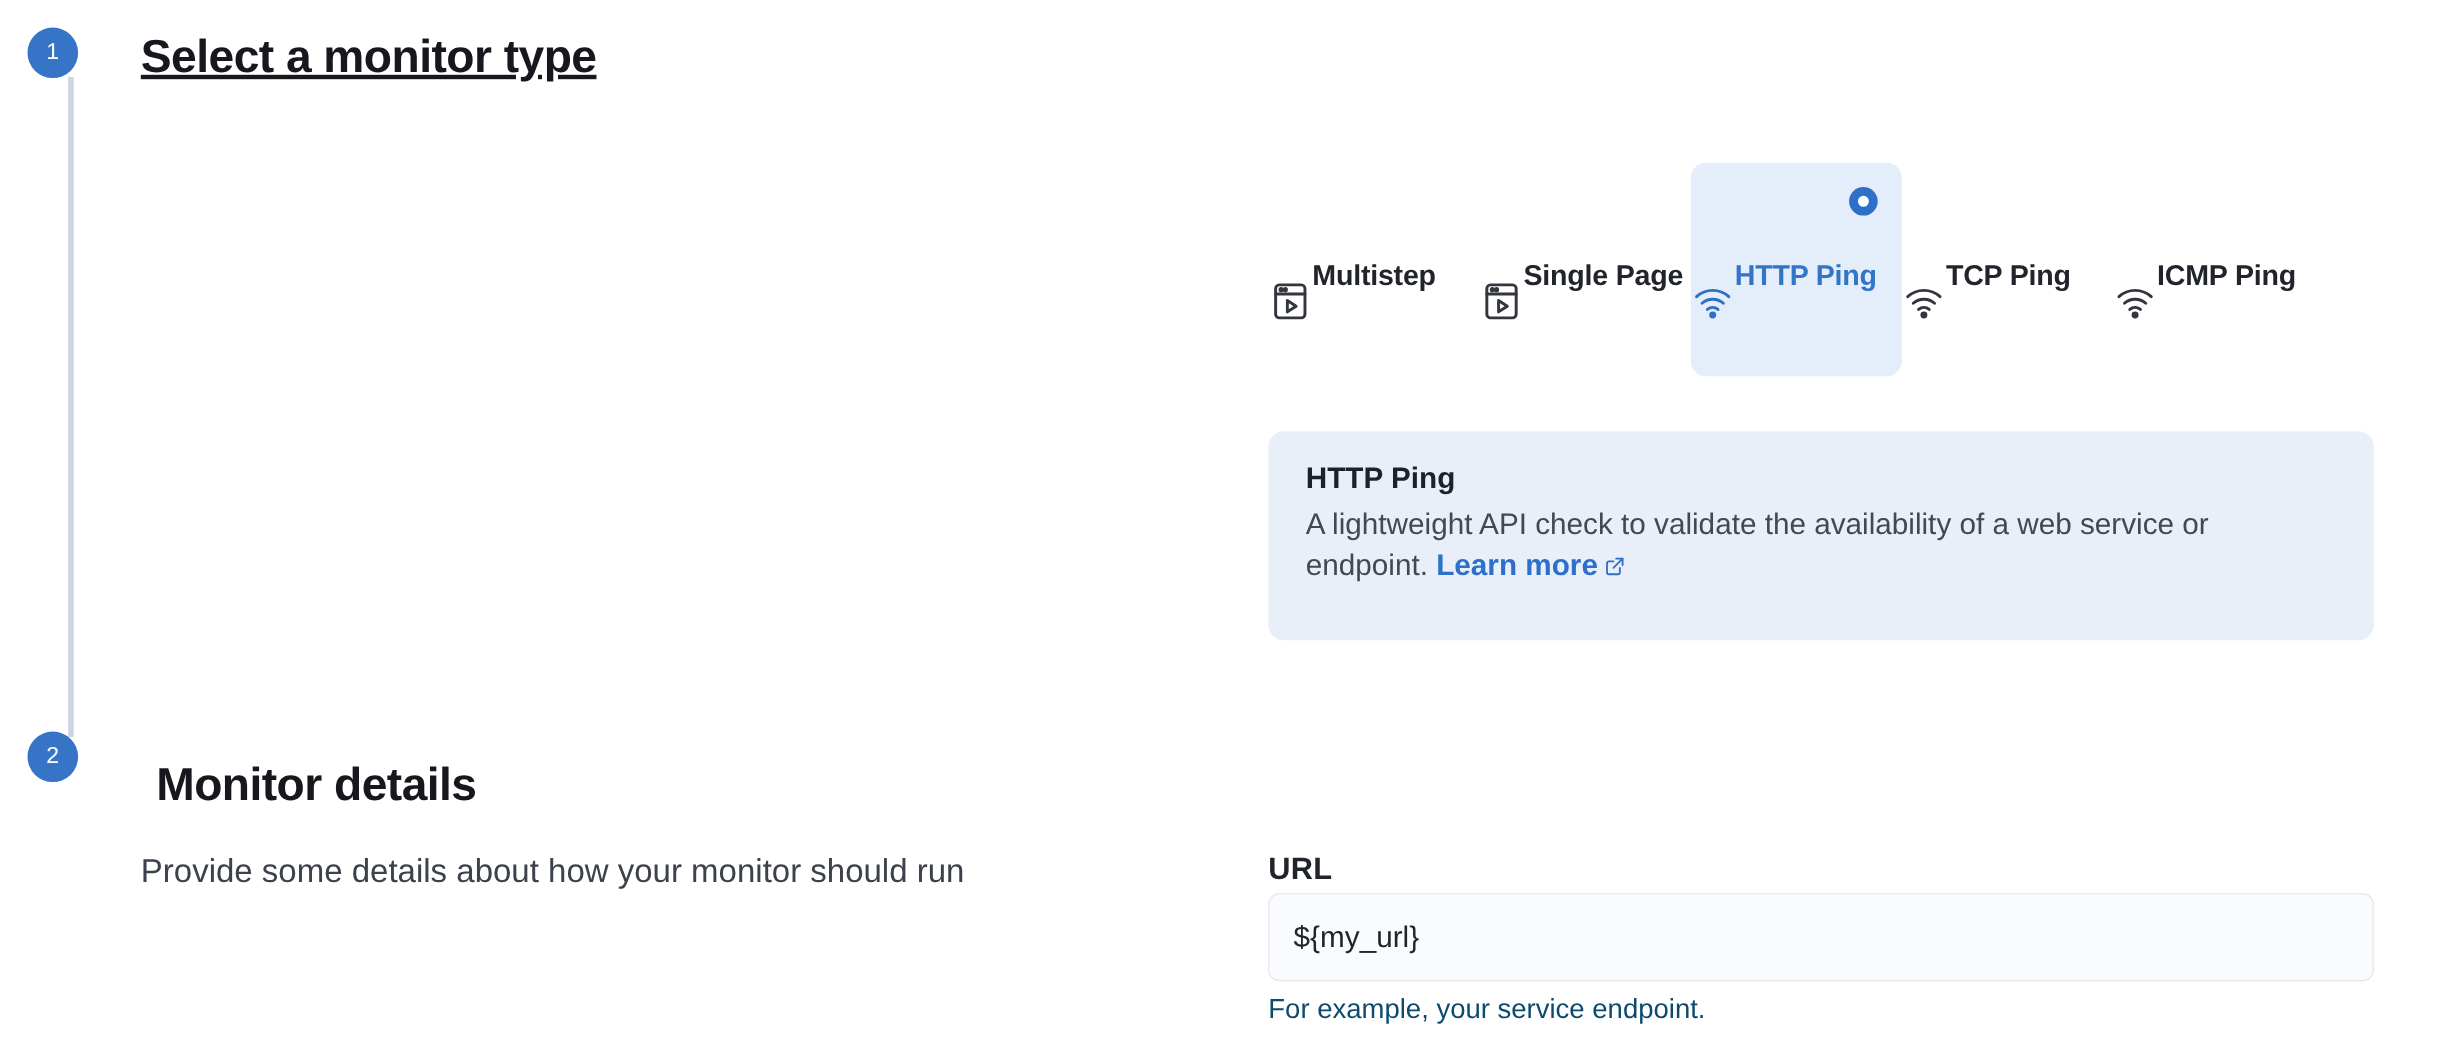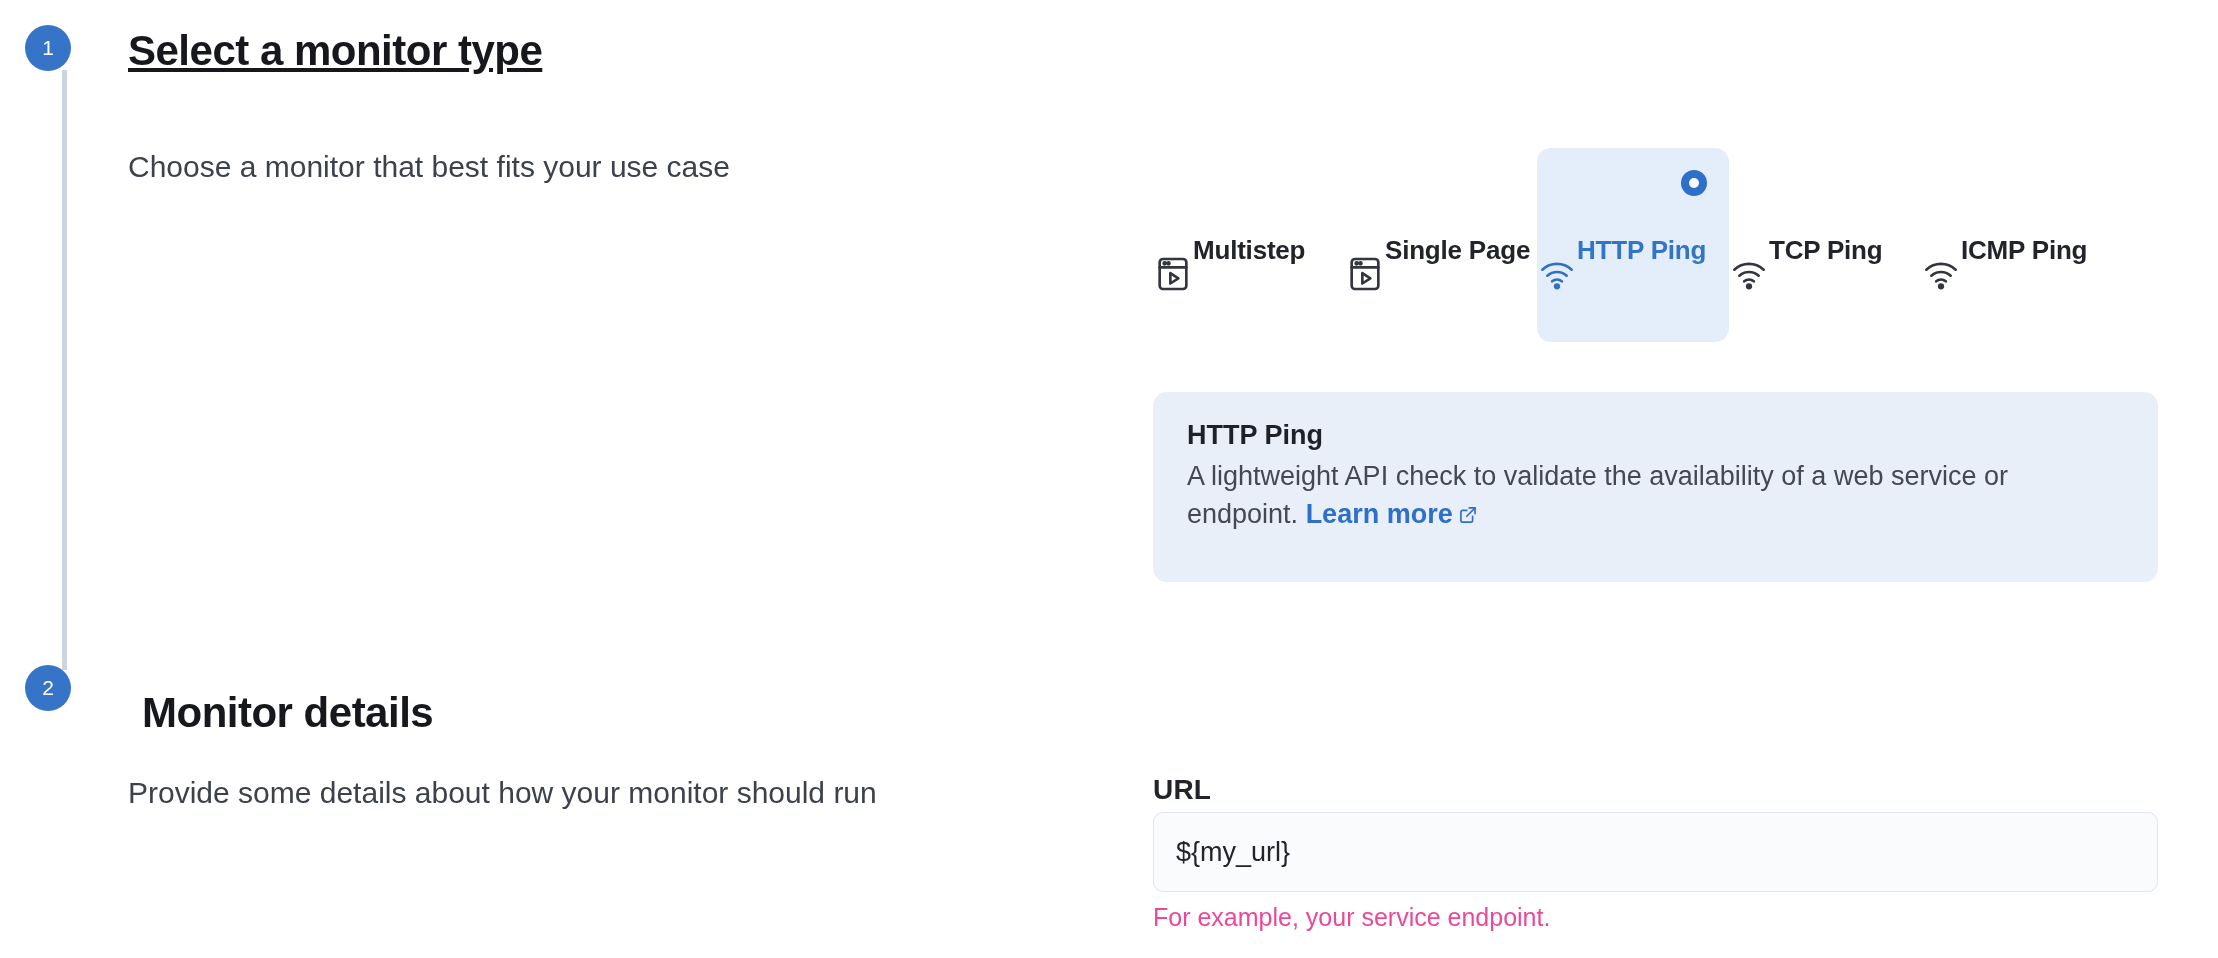--- a/index.html
+++ b/index.html
@@ -197,35 +197,34 @@
     font-size: 27px;
     color: #22242b;
     padding: 0 22px;
     outline: none;
   }
   .field-hint {
     position: absolute;
     left: 1153px;
     top: 903px;
     font-size: 25px;
-    color: #ec4899;
+    color: #0c4a6e;
   }
 </style>
 </head>
 <body>
 
 <div class="page">
 
   <div class="rail-line"></div>
 
   <div class="step-badge step-badge-1">
     <span>1</span>
   </div>
   <div class="step-title step-title-1">Select a monitor type</div>
-  <div class="step-sub step-sub-1">Choose a monitor that best fits your use case</div>
 
   <div class="type-row">
 
     <div class="type-card">
       <svg class="type-icon" viewBox="0 0 24 24" fill="none" stroke="currentColor" stroke-width="1.6" stroke-linecap="round" stroke-linejoin="round">
         <rect x="4" y="3" width="16" height="18" rx="2"></rect>
         <line x1="4" y1="8" x2="20" y2="8"></line>
         <circle cx="7" cy="5.6" r="0.6" fill="currentColor"></circle>
         <circle cx="9.3" cy="5.6" r="0.6" fill="currentColor"></circle>
         <path d="M10.4 11.5 L15.2 14.6 L10.4 17.7 Z"></path>

